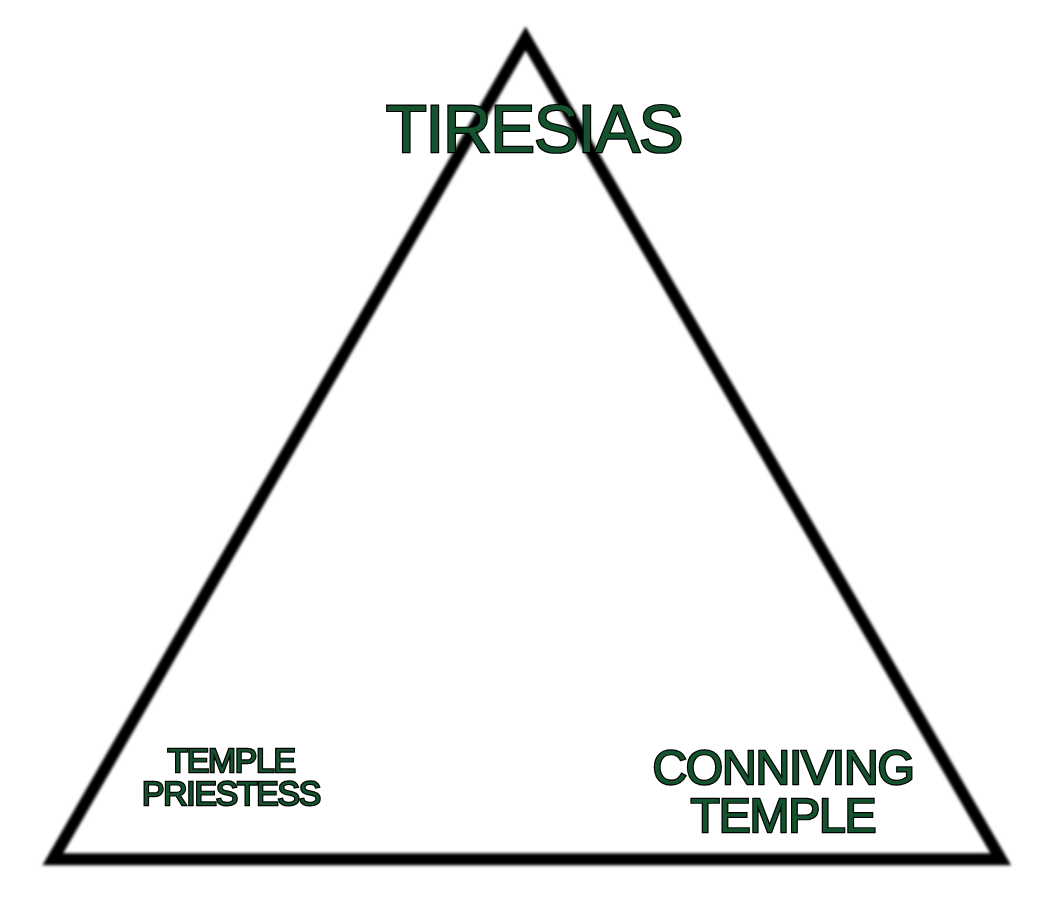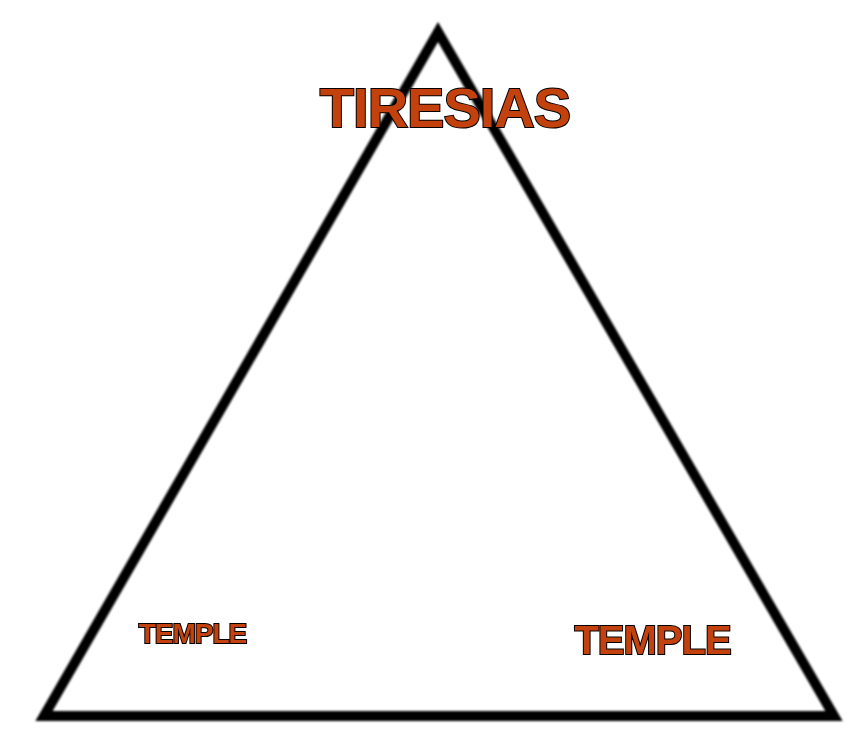--- a/index.html
+++ b/index.html
@@ -11,22 +11,22 @@
       overflow: hidden;
     }
     svg.tri {
       position: absolute;
       left: 0; top: 0;
       width: 866px; height: 748px;
     }
     .label {
       position: absolute;
       font-family: "Liberation Sans", "DejaVu Sans", sans-serif;
-      font-weight: bold;
-      color: #c2410c;
+      font-weight: normal;
+      color: #14532d;
       -webkit-text-stroke: 2px #000000;
       paint-order: stroke fill;
       text-align: center;
       line-height: 1.0;
       letter-spacing: -1px;
       white-space: nowrap;
     }
     .top-label {
       left: 305px;
       top: 80px;
@@ -59,18 +59,20 @@
     </defs>
     <polygon points="438,32 44,716 834,716" fill="none" stroke="#000000" stroke-width="10" stroke-linejoin="miter" filter="url(#blur)"></polygon>
   </svg>
 
   <div class="label top-label">
     <span>TIRESIAS</span>
   </div>
 
   <div class="label left-label">
     <span>TEMPLE</span>
+    <span>PRIESTESS</span>
   </div>
 
   <div class="label right-label">
+    <span>CONNIVING</span>
     <span>TEMPLE</span>
   </div>
 </div>
 
 </body></html>

